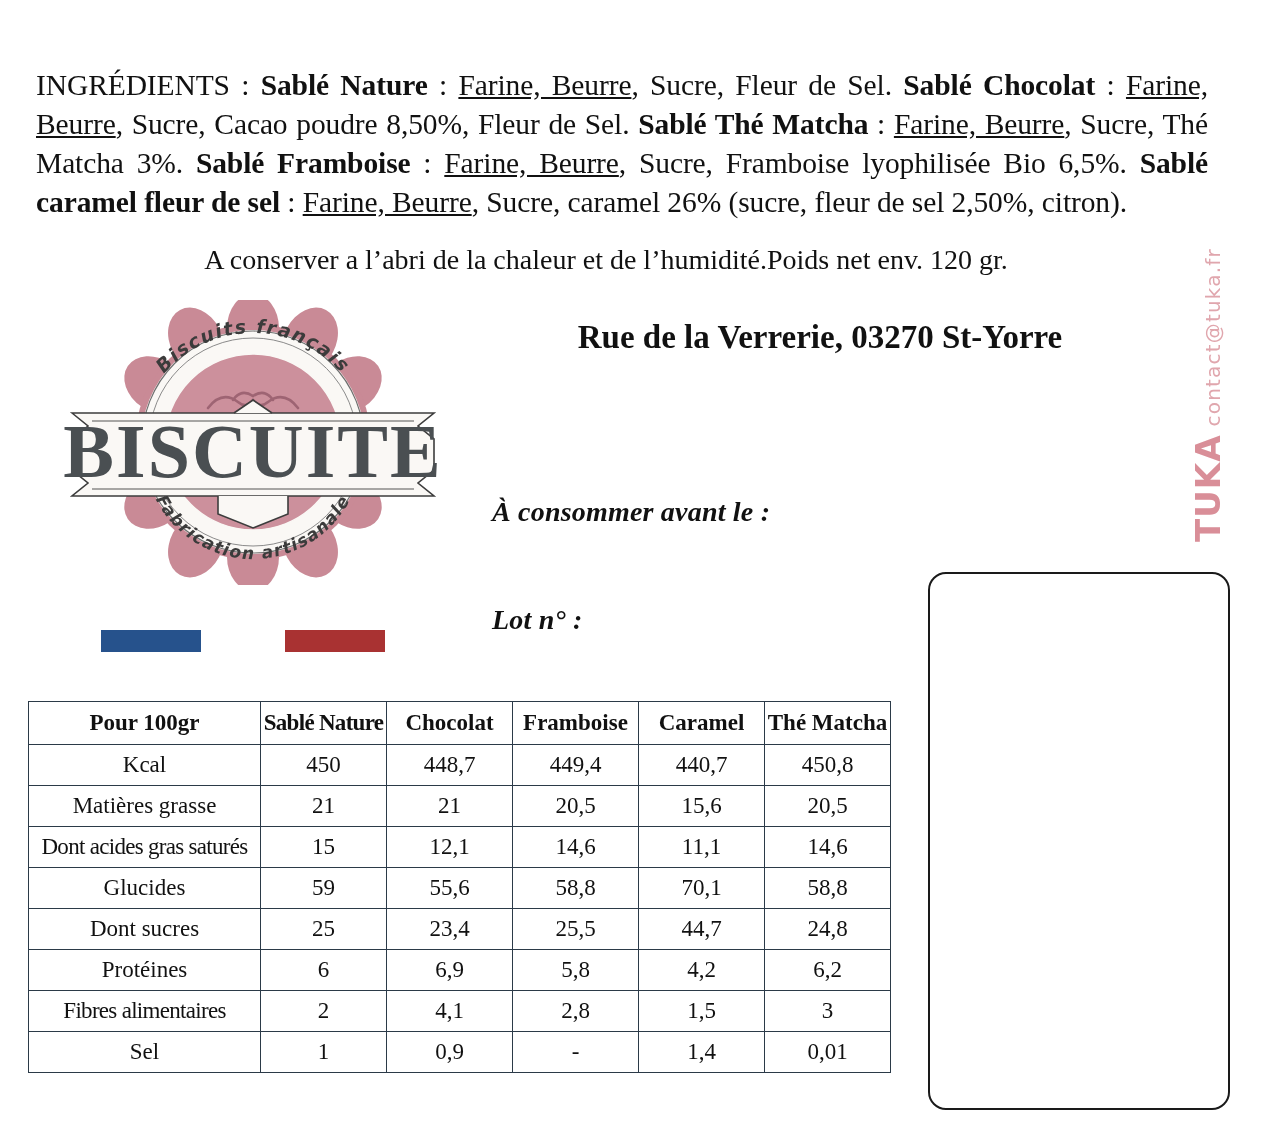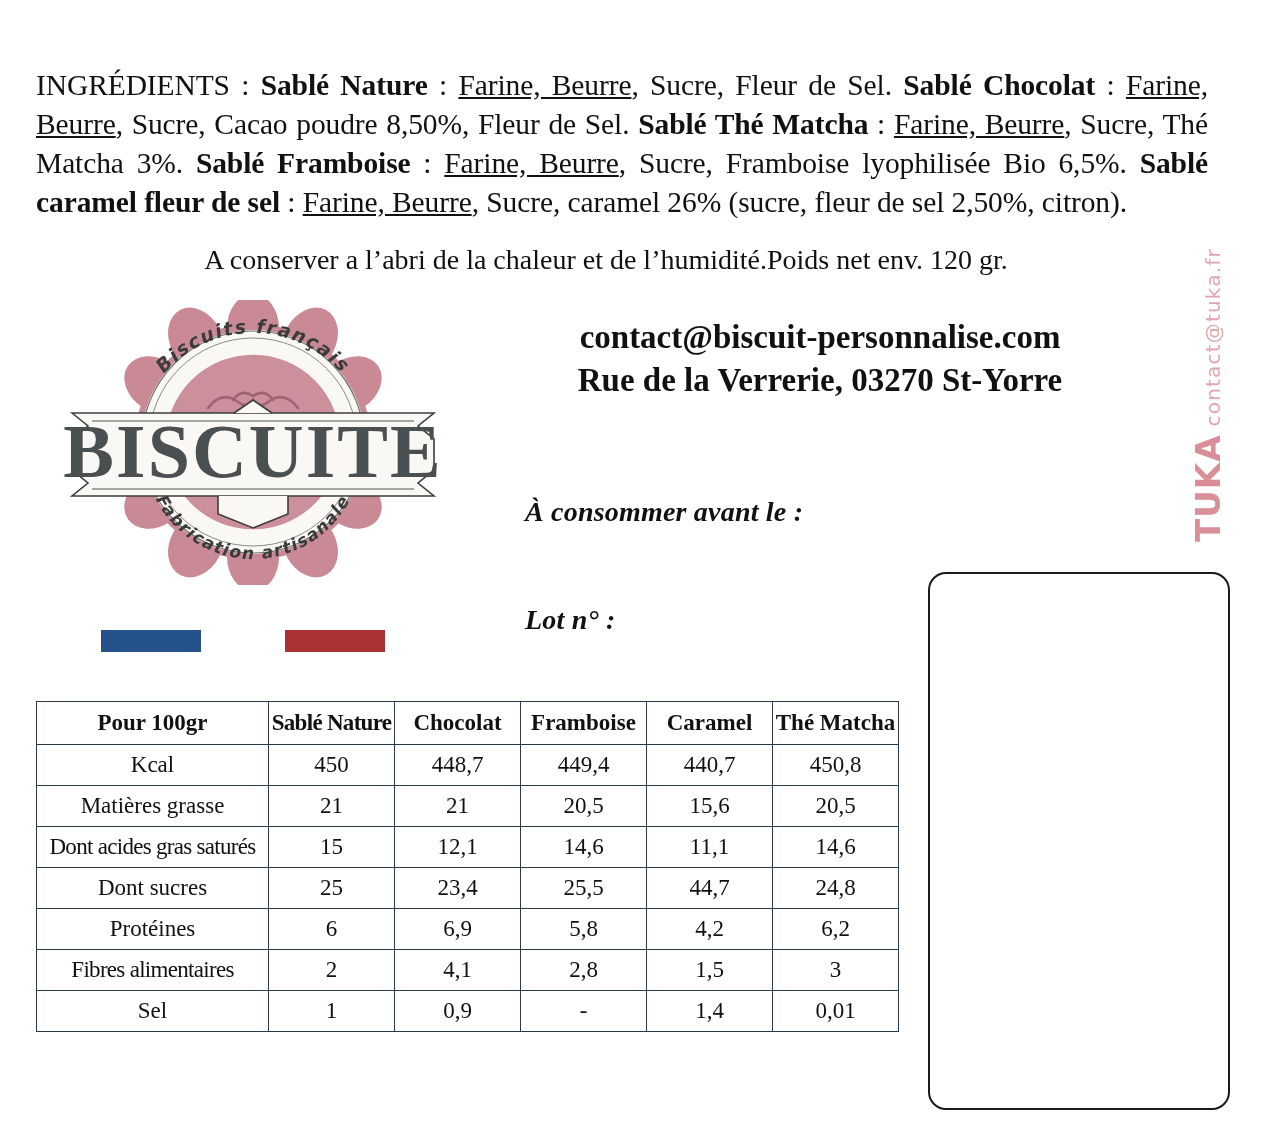--- a/index.html
+++ b/index.html
@@ -68,21 +68,20 @@
   #contact-block > div { display: block; }
 
   
   .form-line {
     position: absolute;
     font-style: italic;
     font-weight: bold;
     font-size: 28px;
     letter-spacing: 0.2px;
     white-space: nowrap;
-    margin-left: 33px;
   }
   #best-before-line { left: 492px; top: 496px; }
   #lot-line { left: 492px; top: 604px; }
 
   
   .flag-bar {
     position: absolute;
     top: 630px;
     width: 100px;
     height: 22px;
@@ -132,21 +131,21 @@
   #tuka-mail {
     font-family: "DejaVu Sans", "Liberation Sans", sans-serif;
     font-size: 20px;
     letter-spacing: 1.2px;
     color: #e0a6ad;
   }
 
   
   #nutrition-table {
     position: absolute;
-    left: 36px;
+    left: 28px;
     top: 701px;
     width: 862px;
     border-collapse: collapse;
     table-layout: fixed;
     font-size: 23px;
   }
   #nutrition-table td, #nutrition-table th {
     border: 1.6px solid #2b3a48;
     text-align: center;
     vertical-align: middle;
@@ -233,21 +232,20 @@
       <path d="M160 196 L160 214 L195 228 L230 214 L230 196" fill="#faf8f5" stroke="#3d3d3d" stroke-width="1.6"></path>
       <path d="M176 113 L195 100 L214 113" fill="#faf8f5" stroke="#3d3d3d" stroke-width="1.6"></path>
       <line x1="34" y1="121" x2="356" y2="121" stroke="#555" stroke-width="1.1"></line>
       <line x1="34" y1="189" x2="356" y2="189" stroke="#555" stroke-width="1.1"></line>
       <text x="195" y="177" text-anchor="middle" font-family="'Liberation Serif','DejaVu Serif',serif" font-size="76" font-weight="bold" fill="#4a4f52" letter-spacing="2">BISCUITE</text>
     </g>
   </svg>
 </div>
 
 <div id="contact-block">
-  <div>contact@biscuit-personnalise.com</div>
   <div>Rue de la Verrerie, 03270 St-Yorre</div>
 </div>
 
 <div class="form-line" id="best-before-line">À consommer avant le :</div>
 <div class="form-line" id="lot-line">Lot n° :</div>
 
 <div class="flag-bar" id="flag-blue" style="background: rgb(38, 82, 140);"></div>
 <div class="flag-bar" id="flag-red" style="background: rgb(169, 50, 50);"></div>
 
 <div id="label-box"></div>
@@ -297,20 +295,28 @@
       </tr>
       <tr>
         <td class="tight">Dont acides gras saturés</td>
         <td>15</td>
         <td>12,1</td>
         <td>14,6</td>
         <td>11,1</td>
         <td>14,6</td>
       </tr>
       <tr>
+        <td>Glucides</td>
+        <td>59</td>
+        <td>55,6</td>
+        <td>58,8</td>
+        <td>70,1</td>
+        <td>58,8</td>
+      </tr>
+      <tr>
         <td>Dont sucres</td>
         <td>25</td>
         <td>23,4</td>
         <td>25,5</td>
         <td>44,7</td>
         <td>24,8</td>
       </tr>
       <tr>
         <td>Protéines</td>
         <td>6</td>

